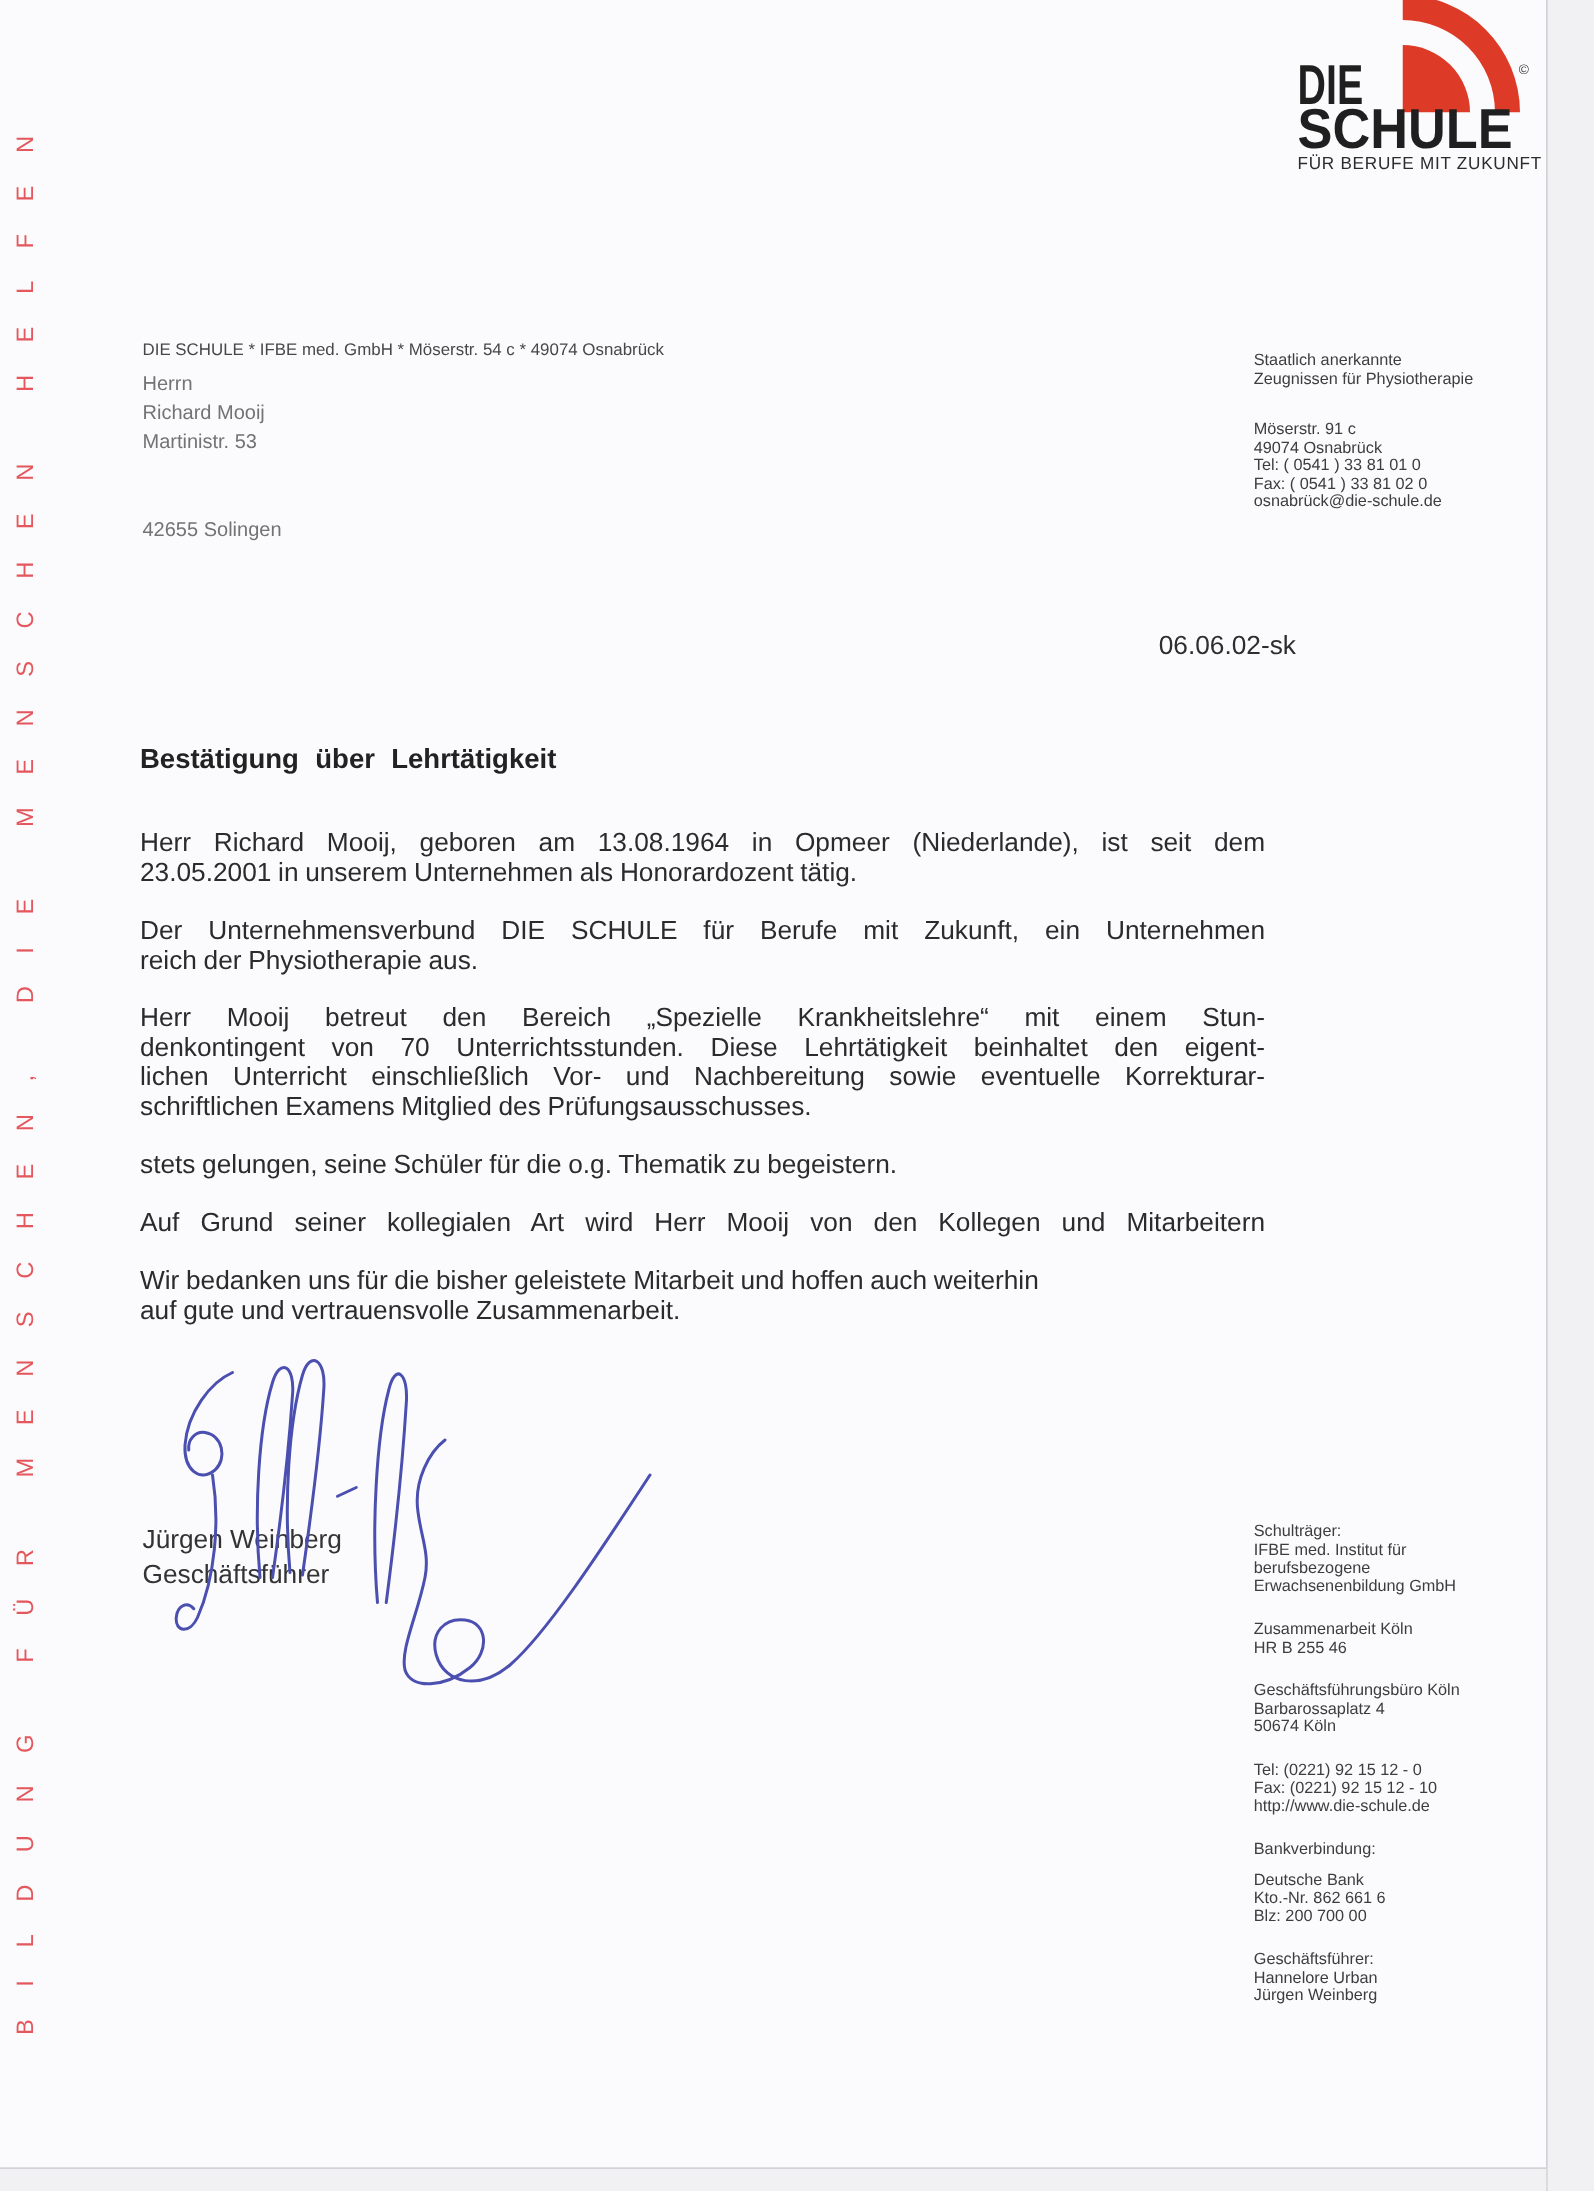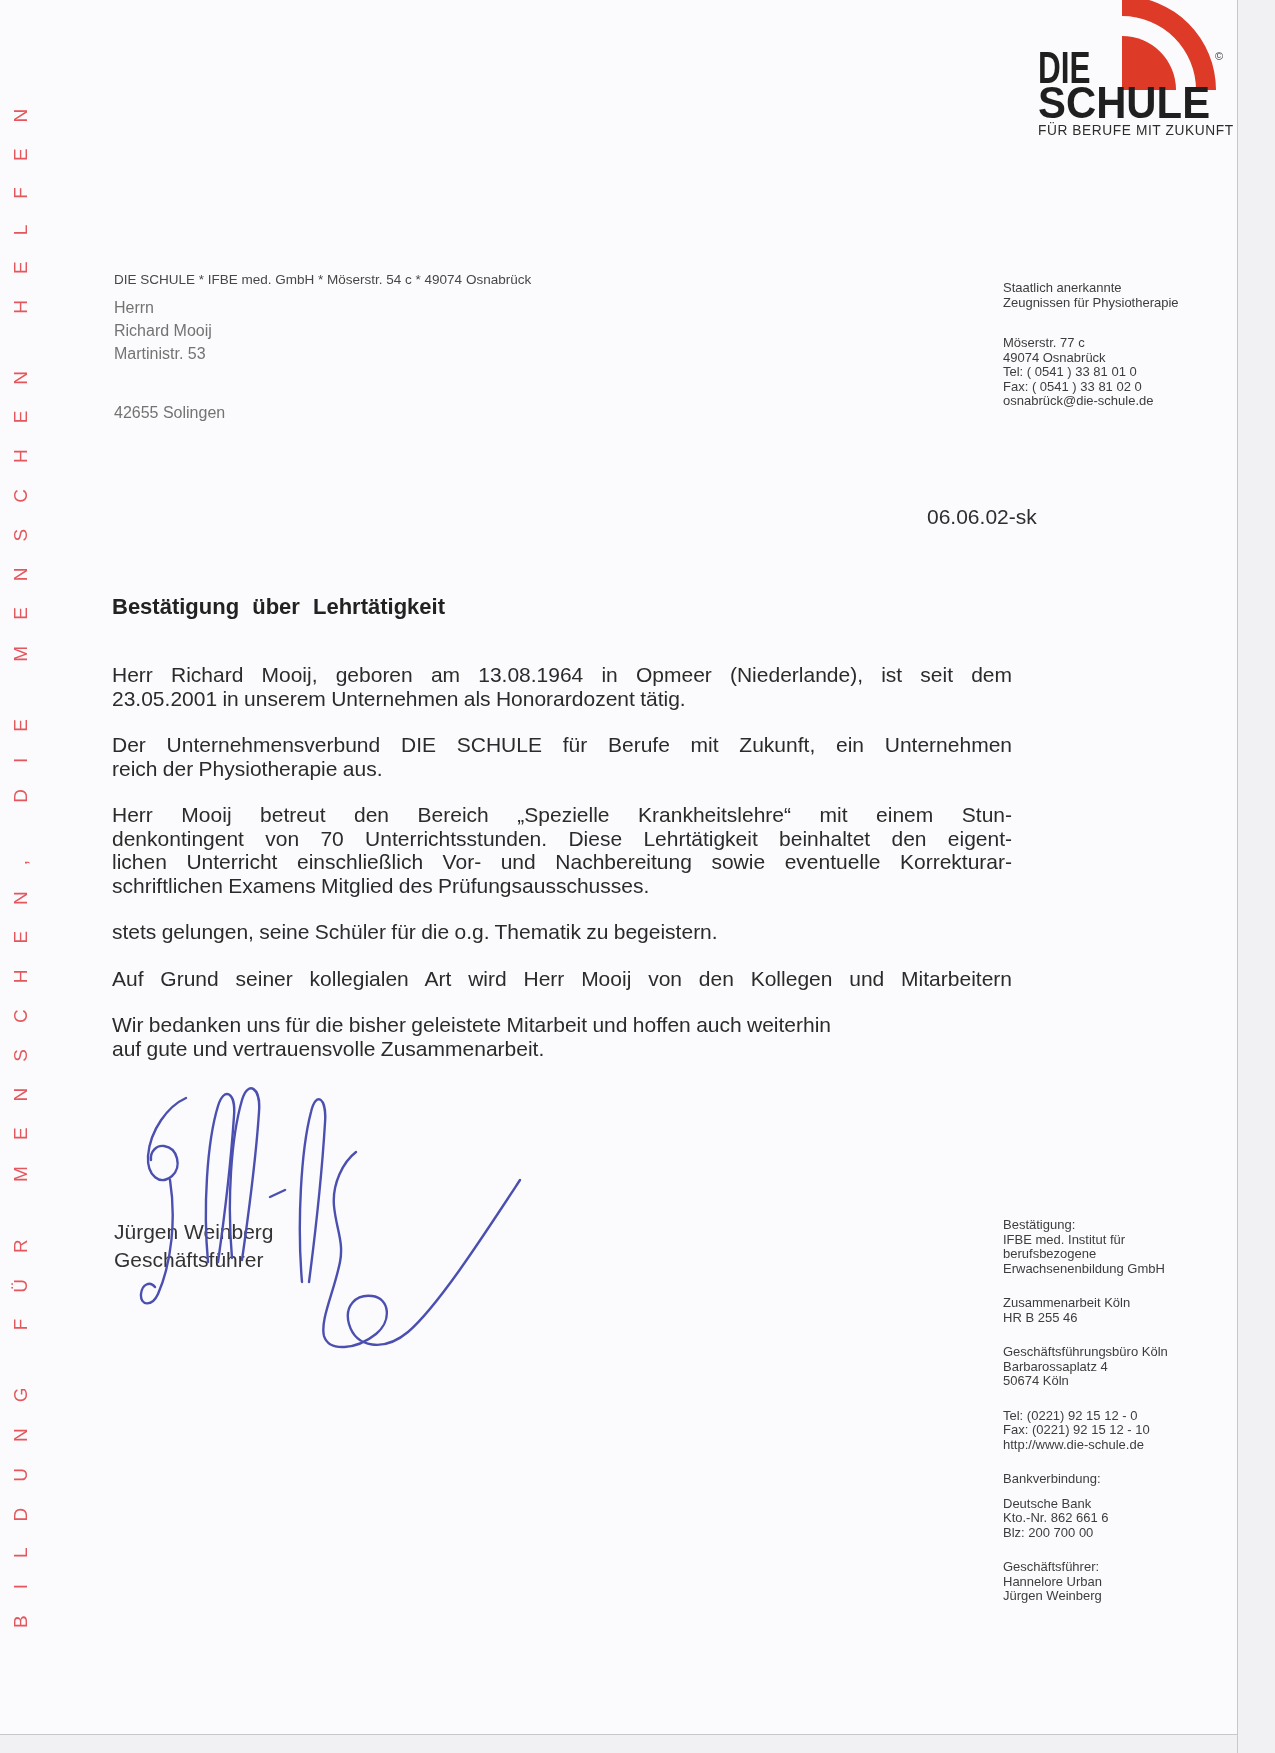--- a/index.html
+++ b/index.html
@@ -17,21 +17,21 @@
   .logo-word1{position:absolute;left:0;top:50px;height:36px;font-size:45px;font-weight:700;line-height:36px;
         color:#1f1f1f;transform:scaleX(.70);transform-origin:0 0;z-index:2;white-space:nowrap;}
   .logo-word2{position:absolute;left:0;top:84px;height:38px;font-size:45px;font-weight:700;line-height:38px;
         color:#1f1f1f;transform:scaleX(.93);transform-origin:0 0;z-index:2;white-space:nowrap;}
   .logo-tagline{position:absolute;left:0;top:122px;font-size:14px;letter-spacing:.6px;color:#2c2c2c;
         white-space:nowrap;transform:scaleX(.98);transform-origin:0 0;z-index:2;}
   .logo-copyright{position:absolute;left:177px;top:50px;font-size:11px;color:#3a3a3a;z-index:2;}
 
   .sender-line{position:absolute;left:114px;top:272px;font-size:13.5px;color:#474747;}
   .recipient{position:absolute;left:114px;top:296px;font-size:16px;line-height:23px;color:#737373;}
-  .recipient-city{margin-top:36px;}
+  .recipient-city{margin-top:48px;}
 
   .info-col{position:absolute;left:1003px;font-size:13px;line-height:14.5px;color:#3d3d3d;}
   #info-top-a{top:281px;}
   #info-top-b{top:336px;}
 
   .date-code{position:absolute;left:927px;top:505px;font-size:21px;color:#2e2e2e;}
 
   .subject{position:absolute;left:112px;top:594px;font-size:22px;font-weight:700;word-spacing:7px;color:#222;}
 
   .letter-body{position:absolute;left:112px;top:663px;width:900px;font-size:21px;line-height:23.5px;
@@ -73,21 +73,21 @@
         <div>Martinistr. 53</div>
       </div>
     <div class="recipient-city">42655 Solingen</div>
   </div>
 
   <div class="info-col" id="info-top-a">
       <div>Staatlich anerkannte</div>
       <div>Zeugnissen für Physiotherapie</div>
     </div>
   <div class="info-col" id="info-top-b">
-      <div>Möserstr. 77 c</div>
+      <div>Möserstr. 91 c</div>
       <div>49074 Osnabrück</div>
       <div>Tel: ( 0541 ) 33 81 01 0</div>
       <div>Fax: ( 0541 ) 33 81 02 0</div>
       <div>osnabrück@die-schule.de</div>
     </div>
 
   <div class="date-code">06.06.02-sk</div>
 
   <div class="subject">Bestätigung über Lehrtätigkeit</div>
 
@@ -130,21 +130,21 @@
     </g>
   </svg>
 
   <div class="sig-text">
     <div>Jürgen Weinberg</div>
     <div>Geschäftsführer</div>
   </div>
 
   <div class="footer-col" id="info-bottom">
       <div>
-        <div>Bestätigung:</div>
+        <div>Schulträger:</div>
         <div>IFBE  med. Institut für</div>
         <div>berufsbezogene</div>
         <div>Erwachsenenbildung GmbH</div>
       </div>
       <div>
         <div>Zusammenarbeit Köln</div>
         <div>HR B 255 46</div>
       </div>
       <div>
         <div>Geschäftsführungsbüro Köln</div>

